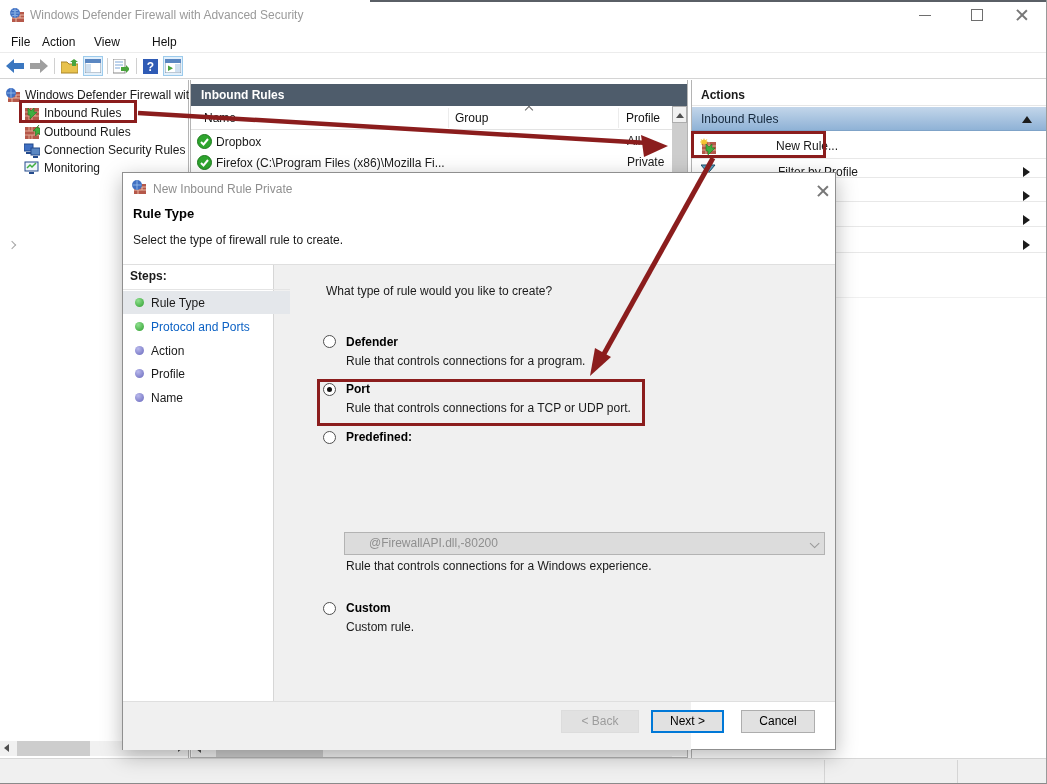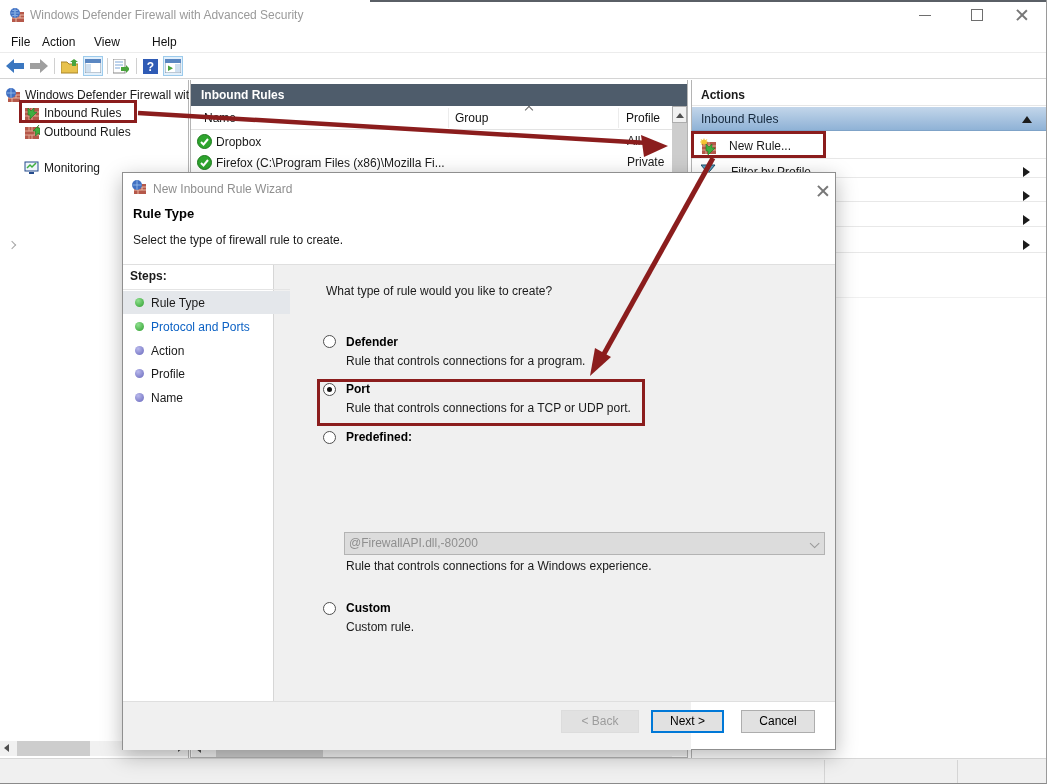--- a/index.html
+++ b/index.html
@@ -49,21 +49,21 @@
   .h-scroll { position:absolute; height:15px; background:#f1f1f1; }
   .h-btn { position:absolute; top:0; width:15px; height:15px; }
   .tri-left { width:0; height:0; border-top:4px solid transparent; border-bottom:4px solid transparent; border-right:5px solid #505050; position:absolute; left:4px; top:3px; }
   .tri-right { width:0; height:0; border-top:4px solid transparent; border-bottom:4px solid transparent; border-left:5px solid #505050; position:absolute; left:5px; top:3px; }
   .h-thumb { position:absolute; top:0; height:15px; background:#cdcdcd; }
 
   #actions-panel { left:691px; top:80px; width:356px; height:678px; background:#fff; border-left:1px solid #b4b4b4; }
   #actions-title { left:0; top:4px; width:354px; height:22px; font-weight:bold; line-height:22px; padding-left:9px; border-bottom:1px solid #e6e6e6; }
   #actions-section { left:0; top:27px; width:354px; height:24px; background:linear-gradient(#c3d6ea,#8fb2d6); color:#14283c; line-height:24px; padding-left:9px; border-bottom:1px solid #7fa3c8; }
   .tri-collapse { position:absolute; right:14px; top:9px; width:0; height:0; border-left:5px solid transparent; border-right:5px solid transparent; border-bottom:7px solid #1c1c1c; }
-  .action-row { position:absolute; left:0; width:354px; display:flex; align-items:center; }
+  .action-row { position:absolute; left:0; width:354px; display:flex; align-items:center;gap:47px; }
   .action-sep { position:absolute; left:0; width:354px; height:1px; background:#e8e8e8; }
   .tri-sub { position:absolute; right:16px; width:0; height:0; border-top:5px solid transparent; border-bottom:5px solid transparent; border-left:7px solid #1c1c1c; }
 
   #statusbar { left:0; top:758px; width:1047px; height:26px; background:#f0f0f0; border-top:1px solid #d7d7d7; }
   .status-sep { position:absolute; top:1px; width:1px; height:25px; background:#d5d5d5; }
 
   
   #wizard { left:122px; top:172px; width:714px; height:578px; background:#fff; border:1px solid #8f8f8f;
             box-shadow:0 6px 20px rgba(0,0,0,.28); z-index:10; }
   #wiz-title { position:absolute; left:30px; top:9px; color:#8f8f8f; }
@@ -78,21 +78,21 @@
   .step-row.sel { background:#e4e7eb; }
   .bullet { width:9px; height:9px; border-radius:50%; margin-right:7px; flex:0 0 9px; }
   .bullet.g { background:radial-gradient(circle at 35% 30%, #8fe08f, #2e9e2e); }
   .bullet.p { background:radial-gradient(circle at 35% 30%, #b9b9ec, #6868bc); }
   .step-link { color:#0b61c4; }
   #wiz-question { position:absolute; left:203px; top:19px; }
   .radio { position:absolute; width:13px; height:13px; border:1px solid #4f4f4f; border-radius:50%; background:#fff; }
   .radio.on::after { content:""; position:absolute; left:3px; top:3px; width:5px; height:5px; border-radius:50%; background:#111; }
   .opt-label { position:absolute; font-weight:bold; color:#000; }
   .opt-desc { position:absolute; color:#1a1a1a; }
-  #dd { position:absolute; left:221px; top:267px; width:481px; height:23px; background:#dcdcdc; border:1px solid #b3b3b3; color:#8f8f8f; line-height:21px; padding-left:4px; }
+  #dd { position:absolute; left:221px; top:267px; width:481px; height:23px; background:#dcdcdc; border:1px solid #b3b3b3; color:#8f8f8f; line-height:21px; padding-left:24px; }
   #dd .dd-arrow { position:absolute; right:8px; top:9px; width:7px; height:7px; border-right:1.5px solid #9a9a9a; border-bottom:1.5px solid #9a9a9a; transform:rotate(45deg) translateY(-3px); }
   #wiz-btm-sep { position:absolute; left:0; top:528px; width:712px; height:1px; background:#dfdfdf; }
   #wiz-footer { position:absolute; left:0; top:529px; width:568px; height:48px; background:#f0f0f0; }
   .btn { position:absolute; top:8px; height:23px; background:#e1e1e1; border:1px solid #adadad; text-align:center; line-height:21px; color:#000; }
   #btn-back { left:438px; width:78px; border-color:#dcdcdc; color:#9c9c9c; }
   #btn-next { left:528px; width:73px; border:2px solid #0078d7; line-height:19px; }
   #btn-cancel { left:618px; width:74px; }
   .close-x { position:absolute; width:16px; height:16px; }
   .close-x::before,.close-x::after { content:""; position:absolute; left:7px; top:1px; width:1.5px; height:14px; background:#777; }
   .close-x::before { transform:rotate(45deg); } .close-x::after { transform:rotate(-45deg); }
@@ -207,20 +207,30 @@
       <span class="lbl">Inbound Rules</span>
     </div>
     <div class="tree-row" style="top:42px; padding-left:24px;">
       <span class="tw">
         <svg width="16" height="16">
             <rect x="1" y="3" width="14" height="12" fill="#b5584a"></rect>
             <path d="M1 7h14M1 11h14M5 3v4M11 7v4M5 11v4M8 3v4M8 11v4" stroke="#e0a793" stroke-width="1" fill="none"></path>
             <path d="M15 1 9 7h2.5v5l3-3 1.5 2V4h-3z" fill="#3fae3f" stroke="#1f7a1f" stroke-width=".6"></path>
           </svg></span>
       <span class="lbl">Outbound Rules</span>
+    </div>
+    <div class="tree-row" style="top:60px; padding-left:24px;">
+      <span class="tw">
+        <svg width="16" height="16">
+            <rect x="0" y="2" width="9" height="7" fill="#3f6fc2" stroke="#234a8c"></rect>
+            <rect x="2" y="10" width="5" height="2" fill="#234a8c"></rect>
+            <rect x="7" y="6" width="9" height="7" fill="#5a87c2" stroke="#234a8c"></rect>
+            <rect x="9" y="14" width="5" height="2" fill="#234a8c"></rect>
+          </svg></span>
+      <span class="lbl">Connection Security Rules</span>
     </div>
     <div class="tree-row" style="top:78px; padding-left:24px;">
       <span class="chev" style="top:84px;"></span>
       <span class="tw">
         <svg width="16" height="16">
             <rect x="1" y="2" width="13" height="9" fill="#eef4fb" stroke="#234a8c"></rect>
             <rect x="5" y="12" width="5" height="2" fill="#234a8c"></rect>
             <path d="M3 8l3-3 2 2 4-4" stroke="#3fae3f" stroke-width="1.5" fill="none"></path>
           </svg></span>
       <span class="lbl">Monitoring</span>
@@ -326,21 +336,21 @@
   </div>
 
   <div id="wizard" class="abs">
     <span class="abs" style="left:8px;top:6px;width:16px;height:16px;">
       <svg width="16" height="16">
           <rect x="3" y="5" width="12" height="10" fill="#b5584a"></rect>
           <path d="M3 8h12M3 11h12M7 5v3M11 8v3M7 11v4" stroke="#e8b9a6" stroke-width="1" fill="none"></path>
           <circle cx="6" cy="6" r="5" fill="#3f6fc2"></circle>
           <path d="M1.5 6h9M6 1.2v9.6" stroke="#9dc1ee" stroke-width=".8" fill="none"></path>
         </svg></span>
-    <span id="wiz-title">New Inbound Rule Wizard</span>
+    <span id="wiz-title">New Inbound Rule Private</span>
     <span class="close-x" style="left:692px; top:10px;"></span>
     <div id="wiz-heading">Rule Type</div>
     <div id="wiz-sub">Select the type of firewall rule to create.</div>
     <div id="wiz-hdr-sep"></div>
 
     <div id="wiz-body">
       <div id="wiz-steps">
         <span id="steps-label">Steps:</span>
         <span id="steps-sep"></span>
         <div class="step-row sel" style="top:26px;">

